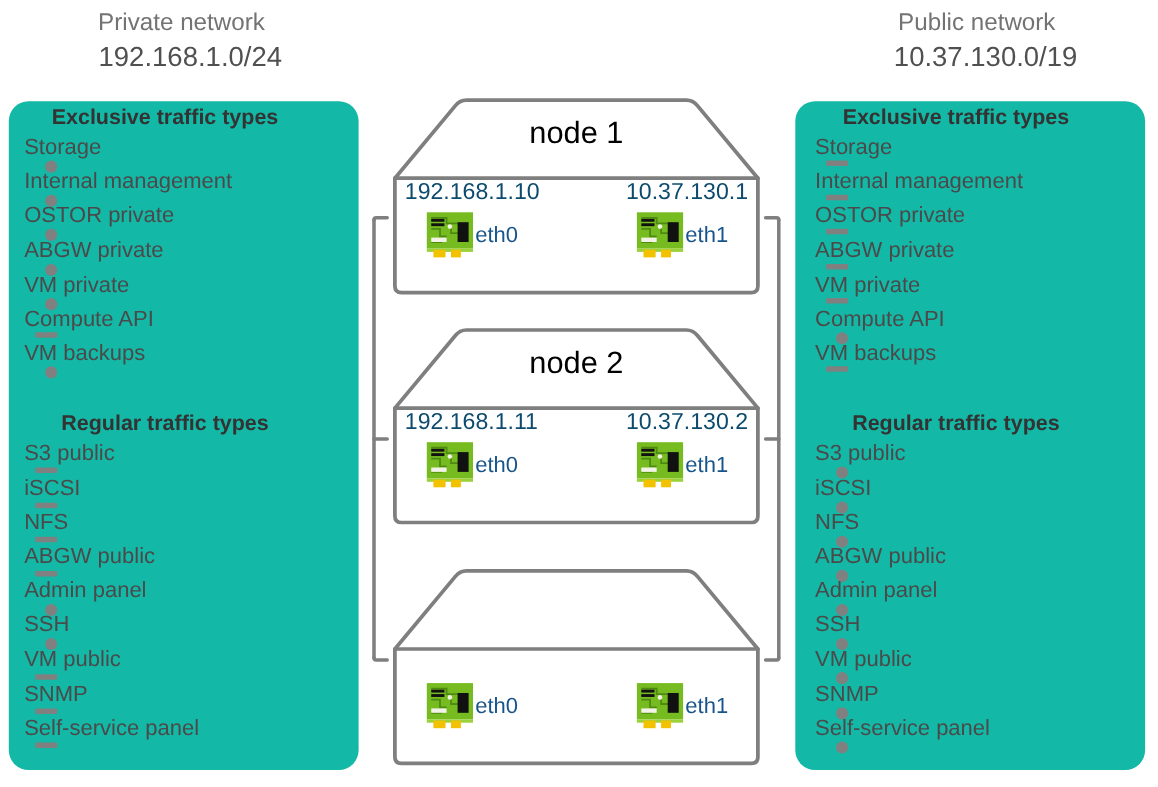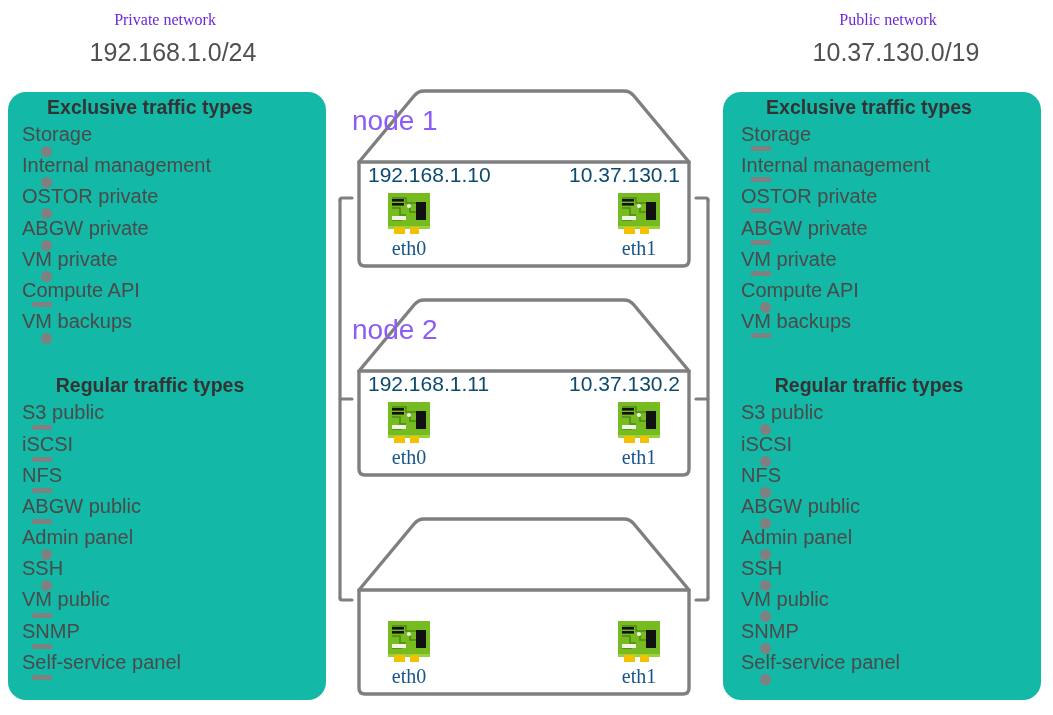--- a/index.html
+++ b/index.html
@@ -16,25 +16,24 @@
     color: #404040;
   }
 
   
   .net-header {
     position: absolute;
     text-align: center;
     width: 330px;
   }
   .net-header .net-title {
-    font-size: 16px;
-    color: #6d28d9;
+    font-size: 22px;
+    color: #737373;
     line-height: 32px;
     white-space: nowrap;
-    font-family: Liberation Serif, serif;
   }
   .net-header .net-cidr {
     font-size: 25px;
     color: #505050;
     line-height: 33px;
     white-space: nowrap;
     padding-left: 16px;
   }
   #header-left  { left: 0px;   top: 4px; }
   #header-right { left: 723px; top: 4px; }
@@ -130,23 +129,23 @@
     position: absolute;
     left: 0; top: 0;
     width: 344px;
     height: 192px;
   }
   .node-title {
     position: absolute;
     left: 0;
     top: 24px;
     width: 344px;
-    text-align: left;
+    text-align: center;
     font-size: 28px;
-    color: #8b5cf6;
+    color: #000000;
     line-height: 34px;
   }
   .node-ips {
     position: absolute;
     top: 82px;
     left: 0;
     width: 344px;
     display: flex;
     justify-content: space-between;
     padding: 0 16px;
@@ -163,23 +162,22 @@
     top: 112px;
     left: 0;
     width: 344px;
     display: flex;
     justify-content: space-between;
     padding: 0 34px;
     box-sizing: border-box;
   }
   .nic-cell {
     display: flex;
-    flex-direction: column;
+    flex-direction: row;
     align-items: center;
-    font-family: Liberation Serif, serif;
   }
   .nic-icon {
     width: 46px;
     height: 44px;
     display: block;
   }
   .nic-label {
     font-size: 20px;
     color: #17548A;
     line-height: 24px;

